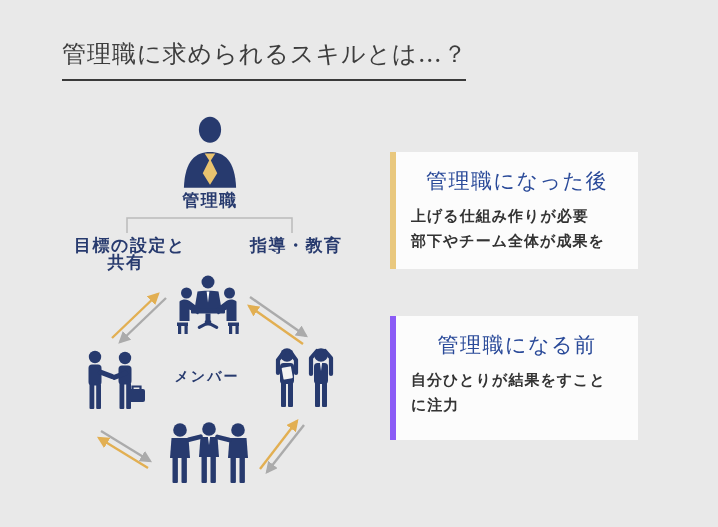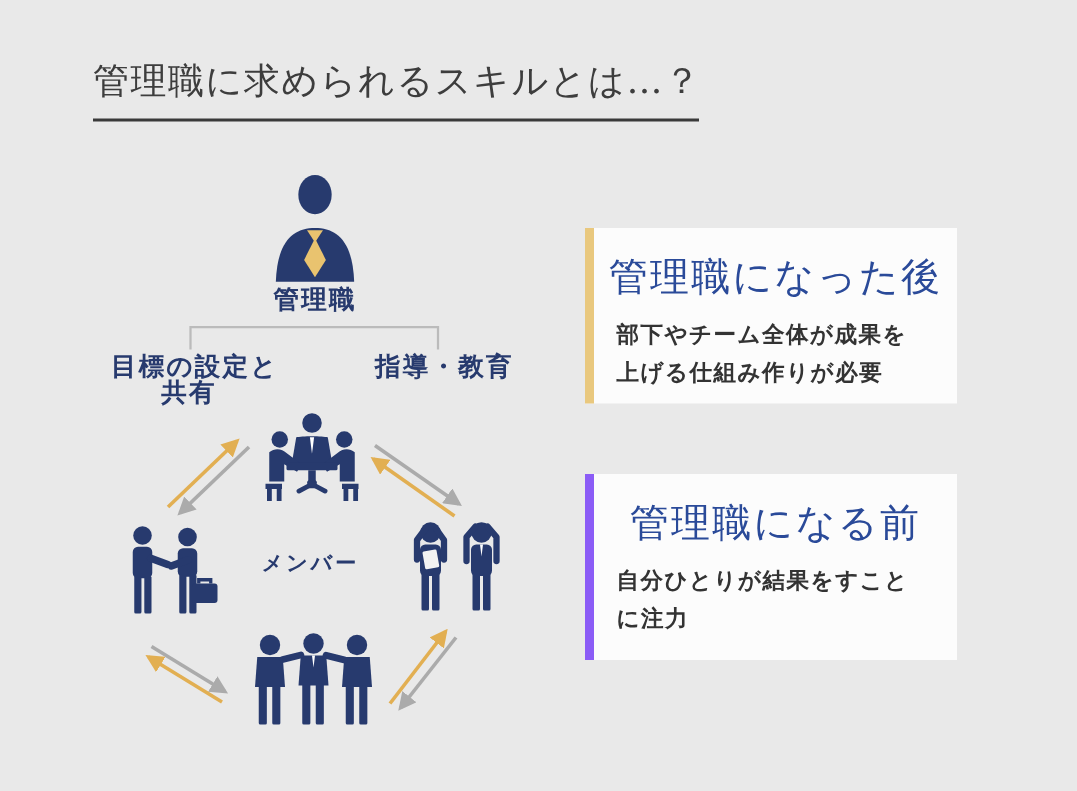--- a/index.html
+++ b/index.html
@@ -48,21 +48,21 @@
   
   .card{
     position:absolute;left:390px;width:248px;
     background:#fcfcfc;
     box-sizing:border-box;
   }
   .card-after {top:152px;height:117px;border-left:6px solid #e9c87e;}
   .card-before{top:316px;height:124px;border-left:6px solid #8b5cf6;}
   .card-heading{
     font-family:"DejaVu Serif","Liberation Serif",serif;
-    color:#2a4a99;font-size:26px;letter-spacing:1.5px;
+    color:#2a4a99;font-size:21px;letter-spacing:1.5px;
     text-align:center;margin-top:15px;margin-bottom:9px;
     white-space:nowrap;
   }
   .card-body{
     color:#333;font-size:15px;font-weight:bold;letter-spacing:1px;
     line-height:25px;padding-left:15px;padding-right:8px;
     white-space:nowrap;
   }
 </style>
 </head>
@@ -201,22 +201,22 @@
         <rect x="64.5" y="35" width="5.4" height="26" rx="1"></rect>
         <rect x="73.5" y="35" width="5.4" height="26" rx="1"></rect>
       </g>
       <polygon points="42,15 44,15 43,23" fill="#ffffff"></polygon>
     </svg>
   </div>
 
   <div class="card card-after">
     <div class="card-heading">管理職になった後</div>
     <div class="card-body">
+      <div>上げる仕組み作りが必要</div>
       <div>部下やチーム全体が成果を</div>
-      <div>上げる仕組み作りが必要</div>
     </div>
   </div>
 
   <div class="card card-before">
     <div class="card-heading">管理職になる前</div>
     <div class="card-body">
       <div>自分ひとりが結果をすこと</div>
       <div>に注力</div>
     </div>
   </div>

